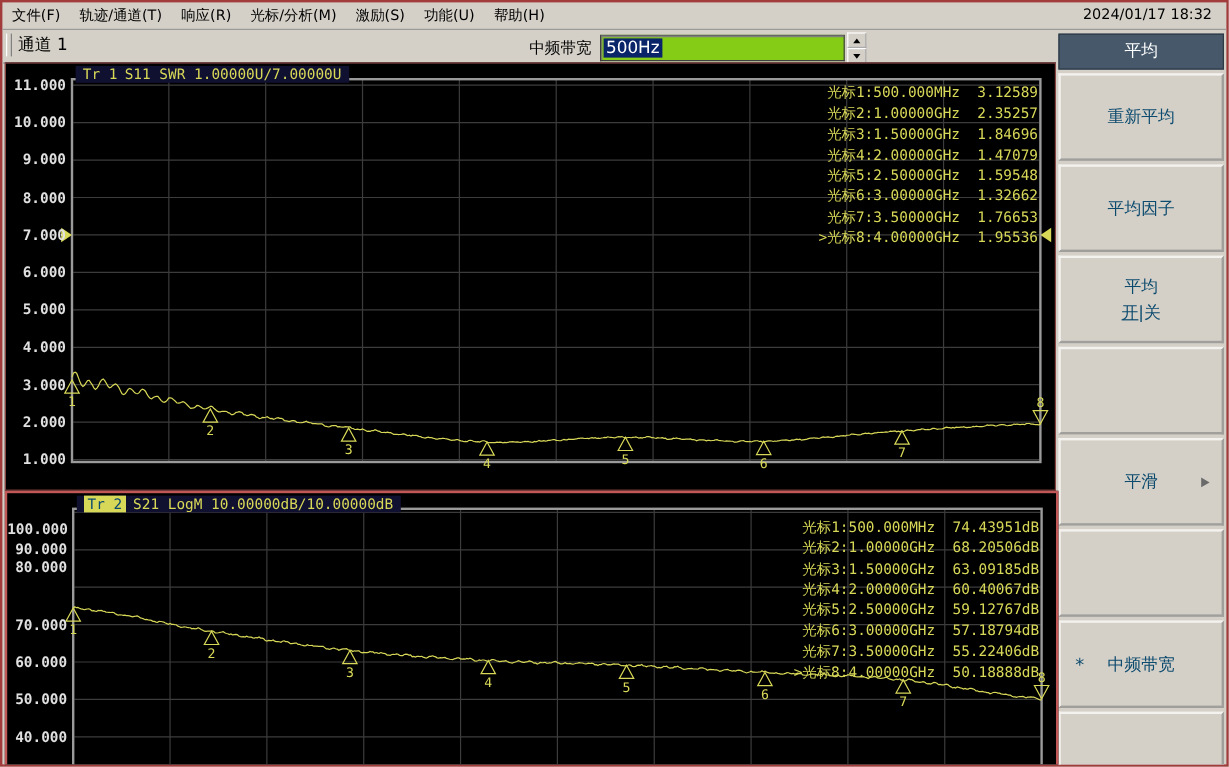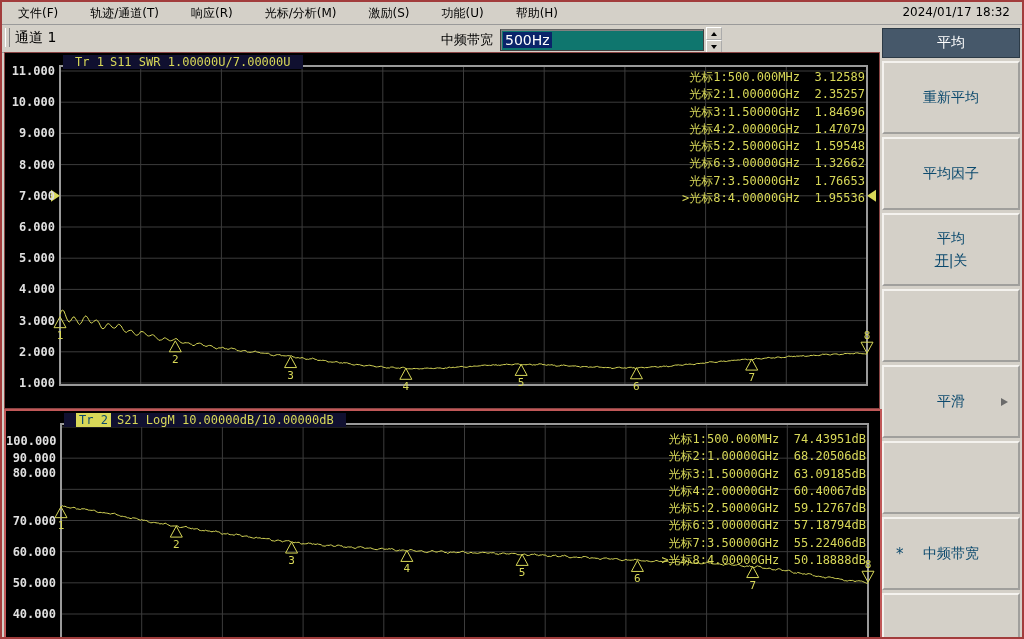--- a/index.html
+++ b/index.html
@@ -2,31 +2,31 @@
 <html><head>
 <meta charset="utf-8">
 <style>
   html,body{margin:0;padding:0;background:#d4d0c8;}
   #window{position:relative;width:1024px;height:639px;overflow:hidden;
     background:#d4d0c8;border:2px solid #a23c3c;box-sizing:border-box;
     font-family:"DejaVu Sans",sans-serif;}
   
   .menubar{position:absolute;left:0;top:0;right:0;height:22px;display:flex;
     align-items:center;font-size:12px;color:#000;border-bottom:1px solid #9a9a9a;}
-  .menu-item{padding:2px 16px;cursor:default;}
+  .menu-item{padding:2px 8px;cursor:default;}
   .datetime{position:absolute;right:12px;top:3px;font-size:12px;color:#000;}
   
   .toolbar{position:absolute;left:0;top:22px;width:878px;height:28px;
     border-bottom:1px solid #9a9a9a;}
   .grip{position:absolute;left:3px;top:4px;width:3px;height:19px;
     border-left:1px solid #fff;border-right:1px solid #808080;background:#d4d0c8;}
   .channel-tab{position:absolute;left:13px;top:5px;font-size:14px;color:#000;}
   .ifbw-group{position:absolute;right:158px;top:3px;display:flex;align-items:center;}
   .ifbw-label{font-size:13px;color:#000;margin-right:7px;}
-  .ifbw-input{width:200px;height:20px;background:#0f766e;border:1px solid #404040;
+  .ifbw-input{width:200px;height:20px;background:#84cc16;border:1px solid #404040;
     border-top:1px solid #666;box-shadow:inset 1px 1px 0 #808080;
     font-size:14px;line-height:20px;padding-left:2px;overflow:hidden;white-space:nowrap;}
   .ifbw-input .sel{background:#0a246a;color:#fff;padding:0 2px;}
   .spinner{display:flex;flex-direction:column;margin-left:2px;}
   .spin-btn{width:14px;height:11px;background:#d4d0c8;border:1px outset #fff;
     position:relative;cursor:default;}
   .spin-btn span{position:absolute;left:50%;top:50%;transform:translate(-50%,-50%);
     width:0;height:0;}
   .spin-up span{border-left:3px solid transparent;border-right:3px solid transparent;
     border-bottom:4px solid #000;}
@@ -44,21 +44,21 @@
   .softkey .arrow{position:absolute;right:10px;top:50%;transform:translateY(-50%);
     width:0;height:0;border-left:7px solid #6a6a6a;border-top:4px solid transparent;
     border-bottom:4px solid transparent;}
   .softkey .line2{margin-top:4px;}
   .softkey .on{text-decoration:underline;}
   
   .chart-panel{position:absolute;left:2px;width:874px;background:#000;overflow:hidden;}
   #chart1{top:50px;height:355px;border:1px solid #8a4444;}
   #chart2{top:407px;height:230px;border:2px solid #c05858;}
   .chart-header{position:absolute;left:58px;top:2px;font-family:"DejaVu Sans Mono",monospace;
-    font-size:12px;color:#d8d858;background:#101030;padding:0 12px;white-space:pre;z-index:3;}
+    font-size:12px;color:#d8d858;background:#101030;padding:0 6px;white-space:pre;z-index:3;}
   .trace-chip-active{background:#d8d858;color:#0c4a6e;padding:0 3px;margin-right:6px;}
   .trace-chip{margin-right:6px;}
   .ylab{position:absolute;left:0;width:50px;text-align:right;
     font-family:"DejaVu Sans Mono",monospace;font-size:12px;color:#e0e0e0;z-index:2;font-weight:bold;}
   .marker-block{position:absolute;right:14px;font-family:"DejaVu Sans Mono",monospace;
     font-size:12px;color:#d8d858;text-align:right;line-height:17.3px;white-space:pre;z-index:3;}
   .chart-status{position:absolute;left:4px;right:4px;top:336px;height:16px;
     font-family:"DejaVu Sans Mono",monospace;font-size:12px;color:#e8e8e8;z-index:3;}
   .status-badge{display:inline-block;background:#b8b8b8;color:#000;padding:0 5px;
     margin-right:10px;}

